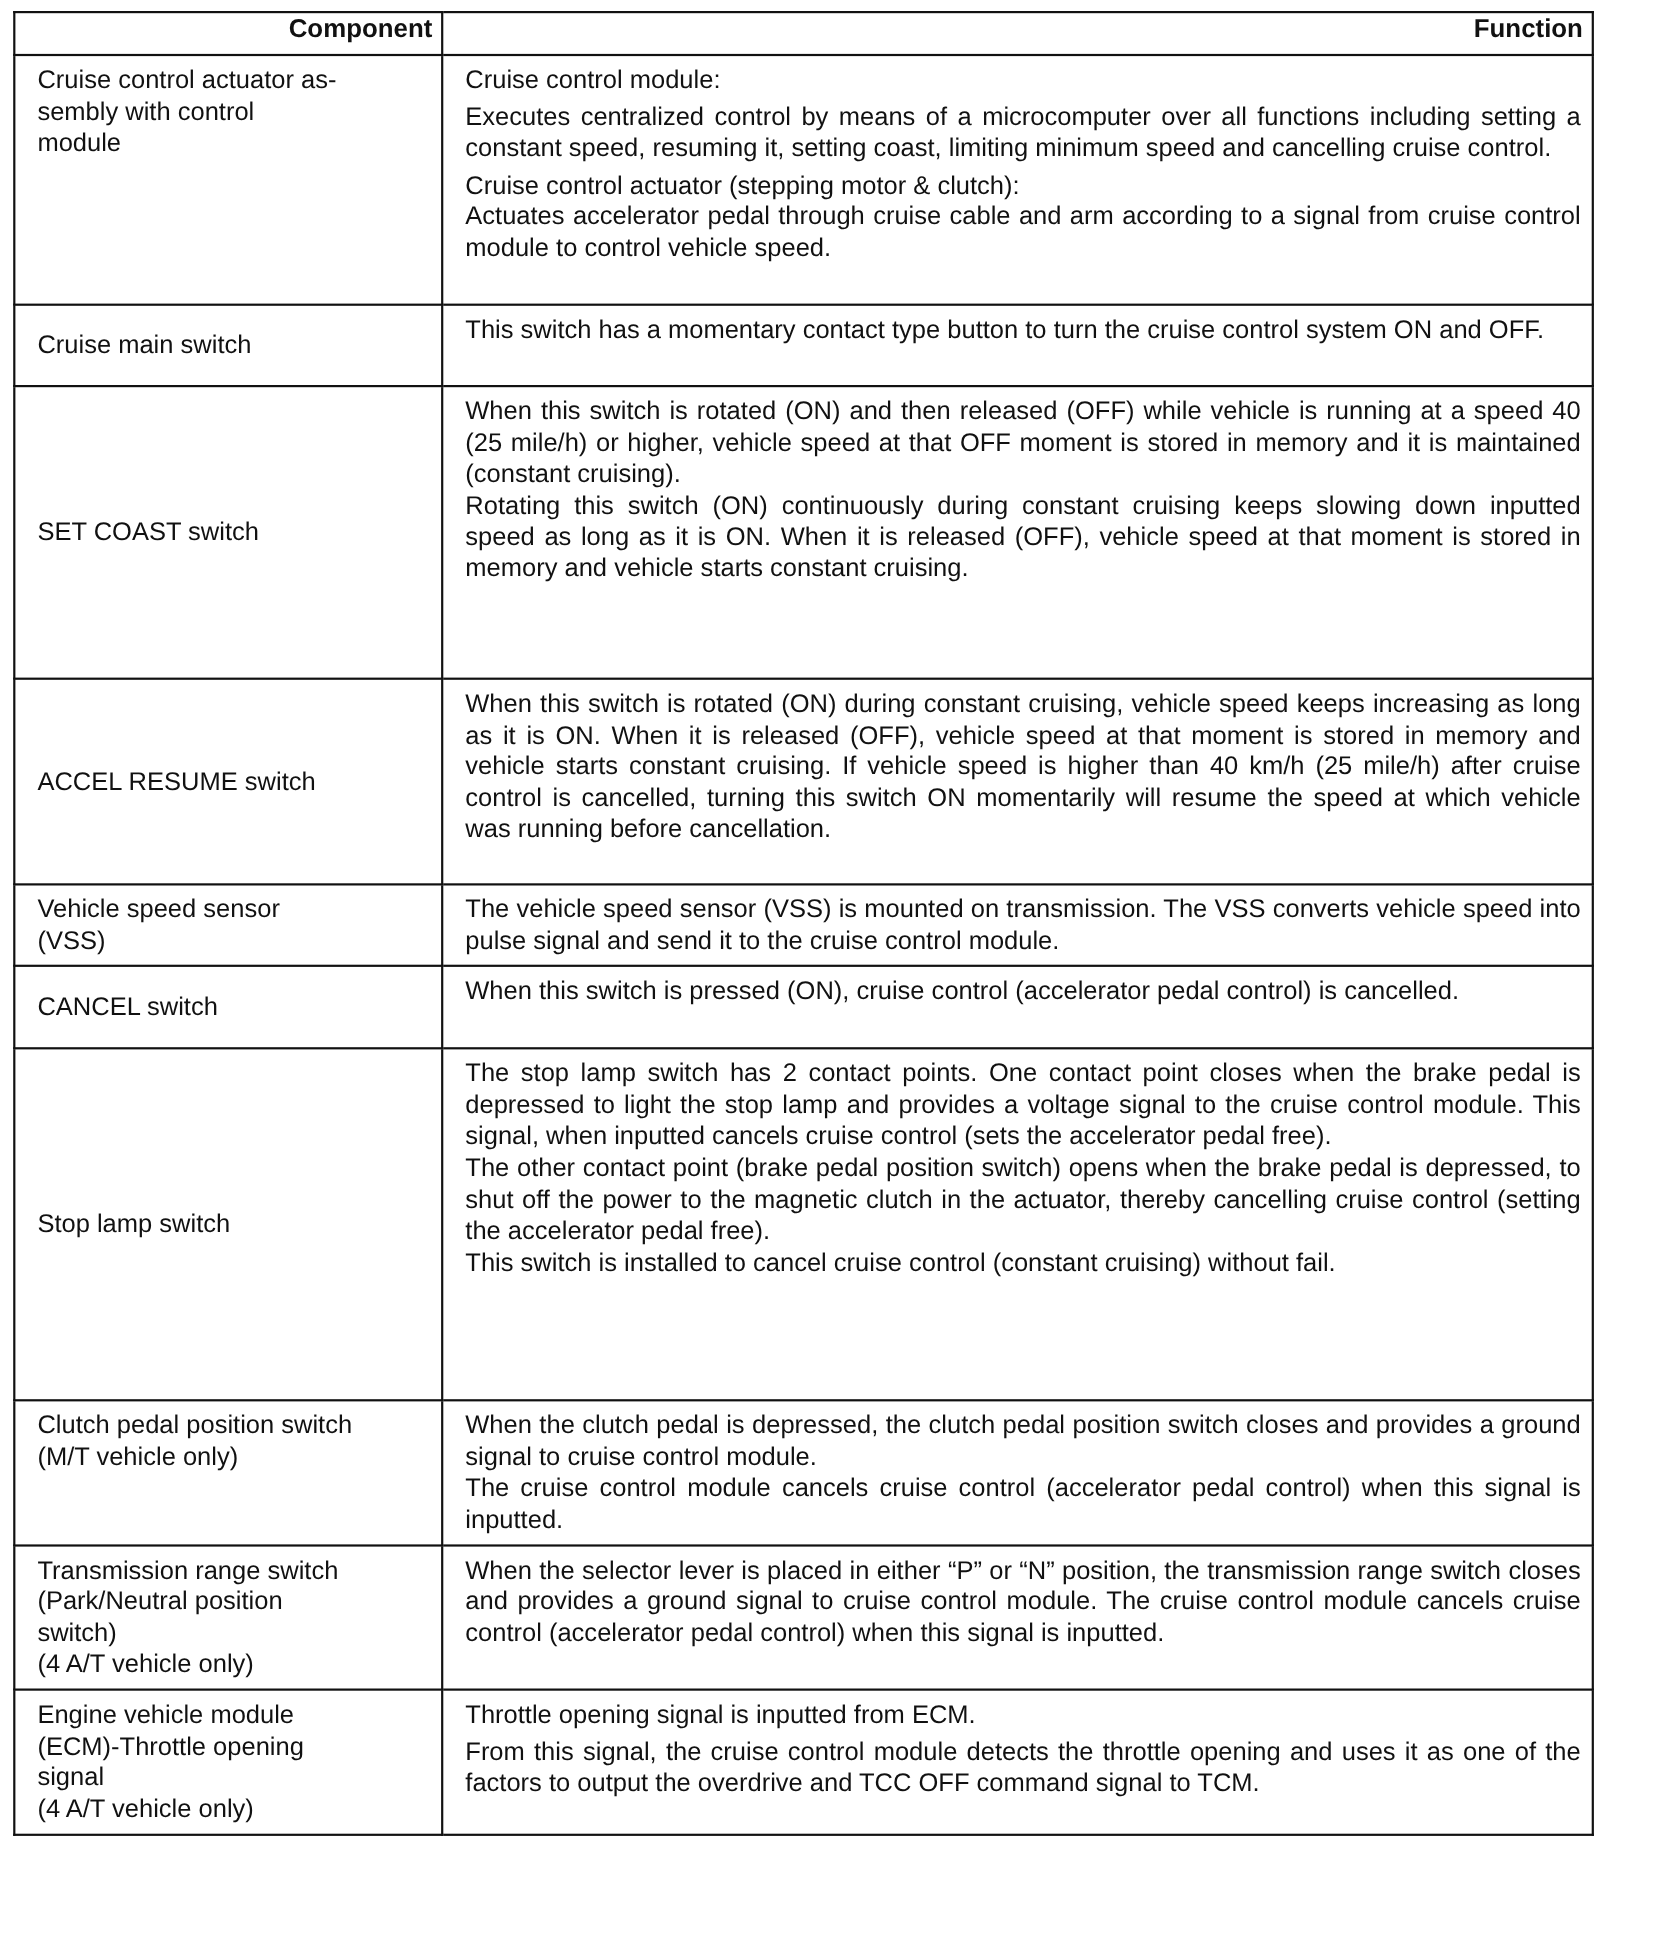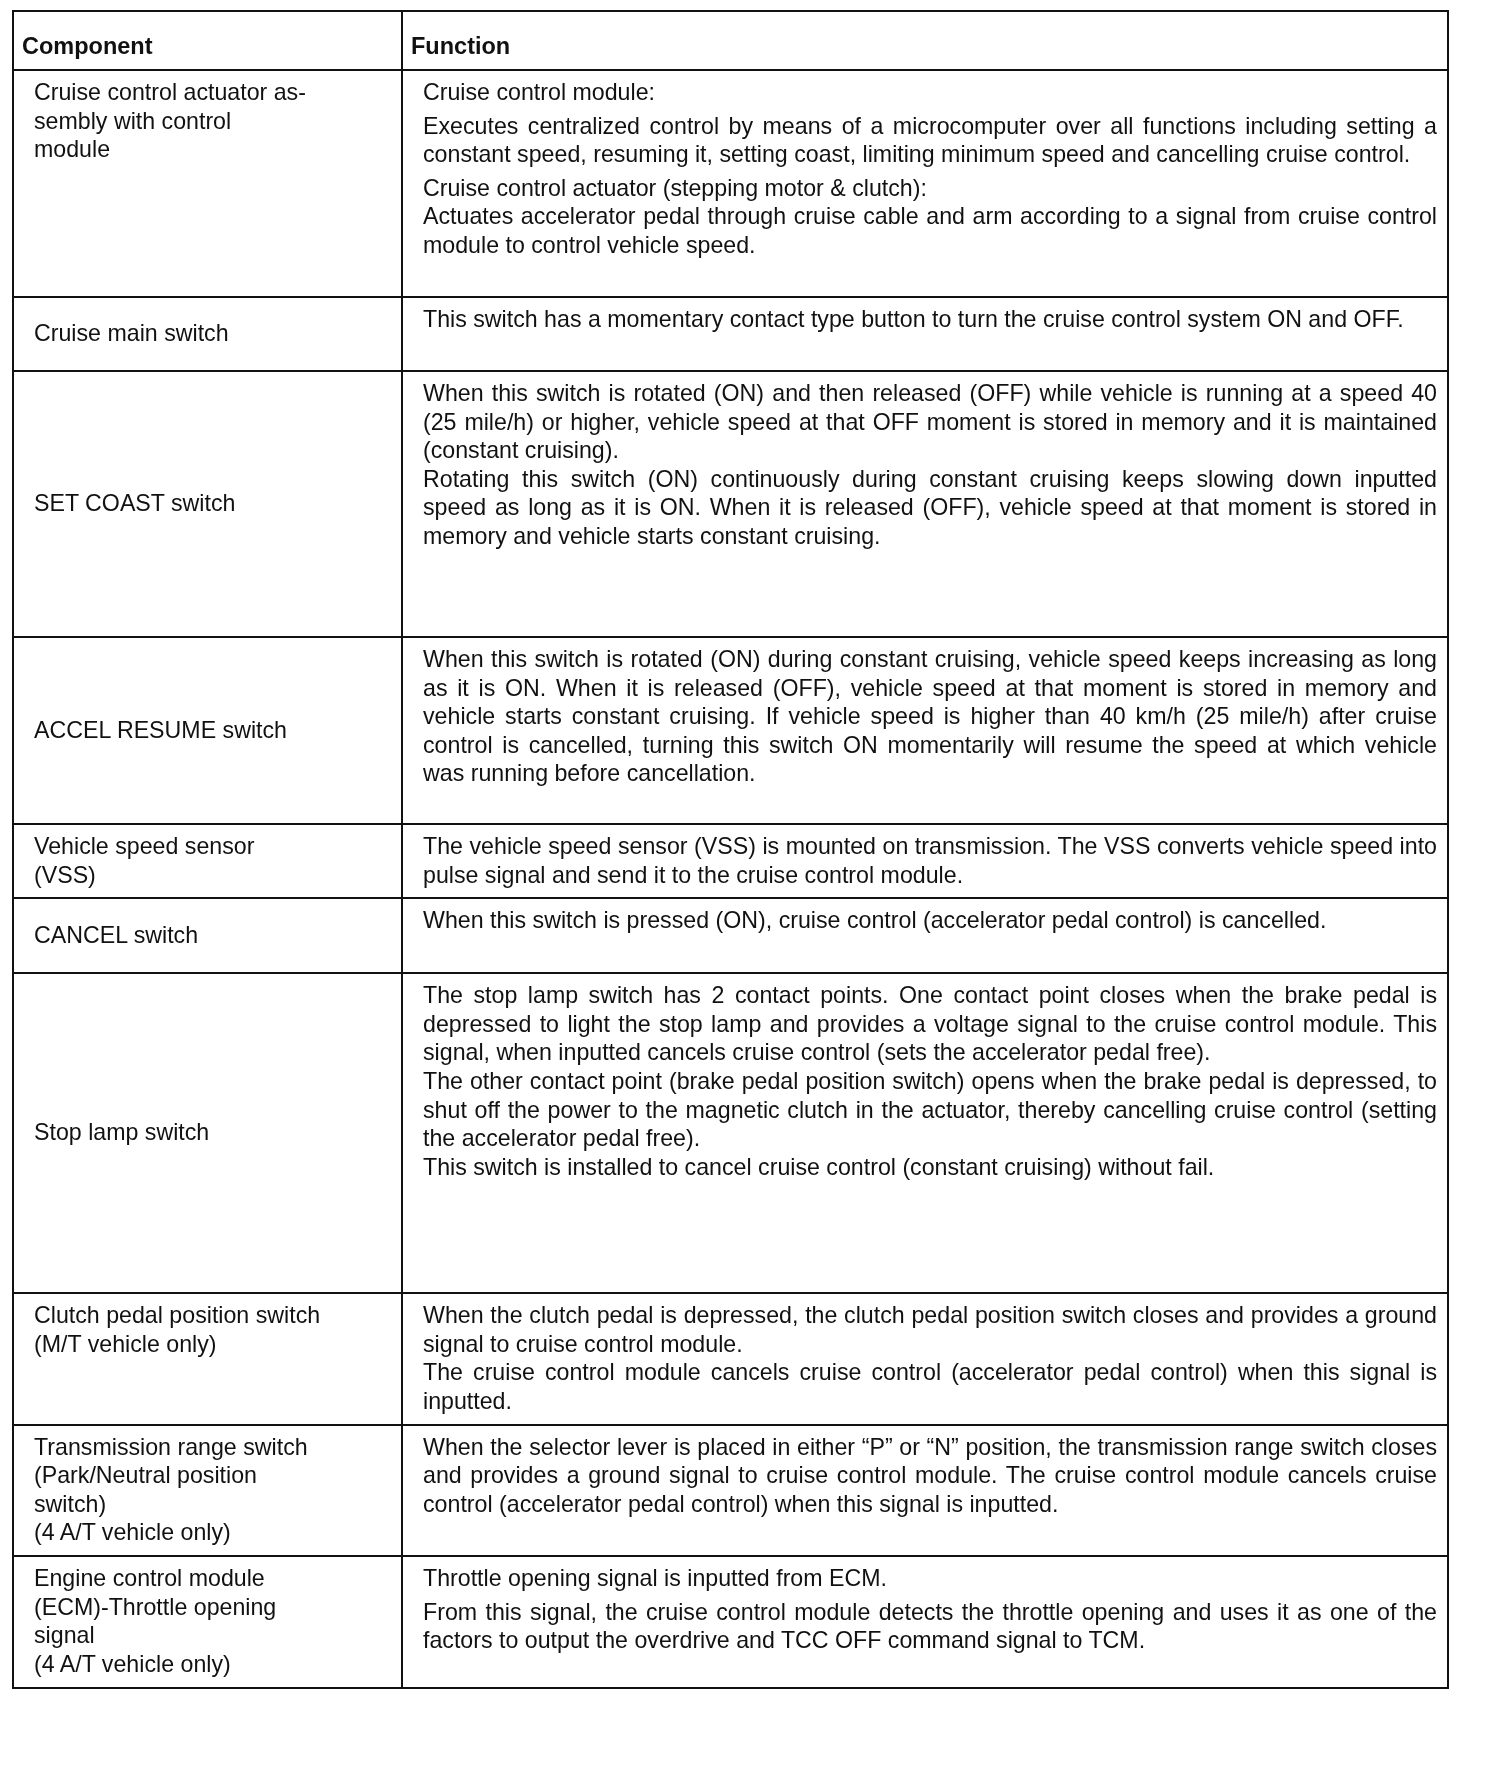--- a/index.html
+++ b/index.html
@@ -12,22 +12,22 @@
     table-layout: fixed;
     font-size: 23.2px;
     line-height: 28.6px;
   }
   table.spec th, table.spec td {
     border: 2px solid #111111;
     vertical-align: top;
     padding: 7px 10px 8px 20px;
   }
   table.spec th {
-    font-weight: bold; text-align: left;
-    height: 30px; padding: 20px 8px 7px 8px; font-size: 23.5px; margin-top: 24px;
+    font-weight: bold; text-align: right;
+    height: 30px; padding: 0 8px 7px 8px; font-size: 23.5px; margin-top: 24px;
   }
   col.c1 { width: 389px; }
   col.c2 { width: 1046px; }
   td.comp { vertical-align: top; text-align: left; padding-left: 20px; padding-right: 8px; }
   td.comp.mid { vertical-align: middle; }
   td.func { text-align: justify; padding-left: 20px; padding-right: 14px; border-radius: 28px; }
   td.func p { margin: 0; }
   td.func p.gap { margin-top: 5px; }
   .cl { display: block; white-space: pre-wrap; }
 </style>
@@ -127,21 +127,21 @@
           <span class="cl">(Park/Neutral position</span>
           <span class="cl">switch)</span>
           <span class="cl">(4 A/T vehicle only)</span>
         </td>
         <td class="func">
           <p>When the selector lever is placed in either “P” or “N” position, the transmission range switch closes and provides a ground signal to cruise control module. The cruise control module cancels cruise control (accelerator pedal control) when this signal is inputted.</p>
         </td>
       </tr>
       <tr style="height: 132px;">
         <td class="comp">
-          <span class="cl">Engine control module</span>
+          <span class="cl">Engine vehicle module</span>
           <span class="cl">(ECM)-Throttle opening</span>
           <span class="cl">signal</span>
           <span class="cl">(4 A/T vehicle only)</span>
         </td>
         <td class="func">
           <p>Throttle opening signal is inputted from ECM.</p>
           <p class="gap">From this signal, the cruise control module detects the throttle opening and uses it as one of the factors to output the overdrive and TCC OFF command signal to TCM.</p>
         </td>
       </tr>
     </tbody>

